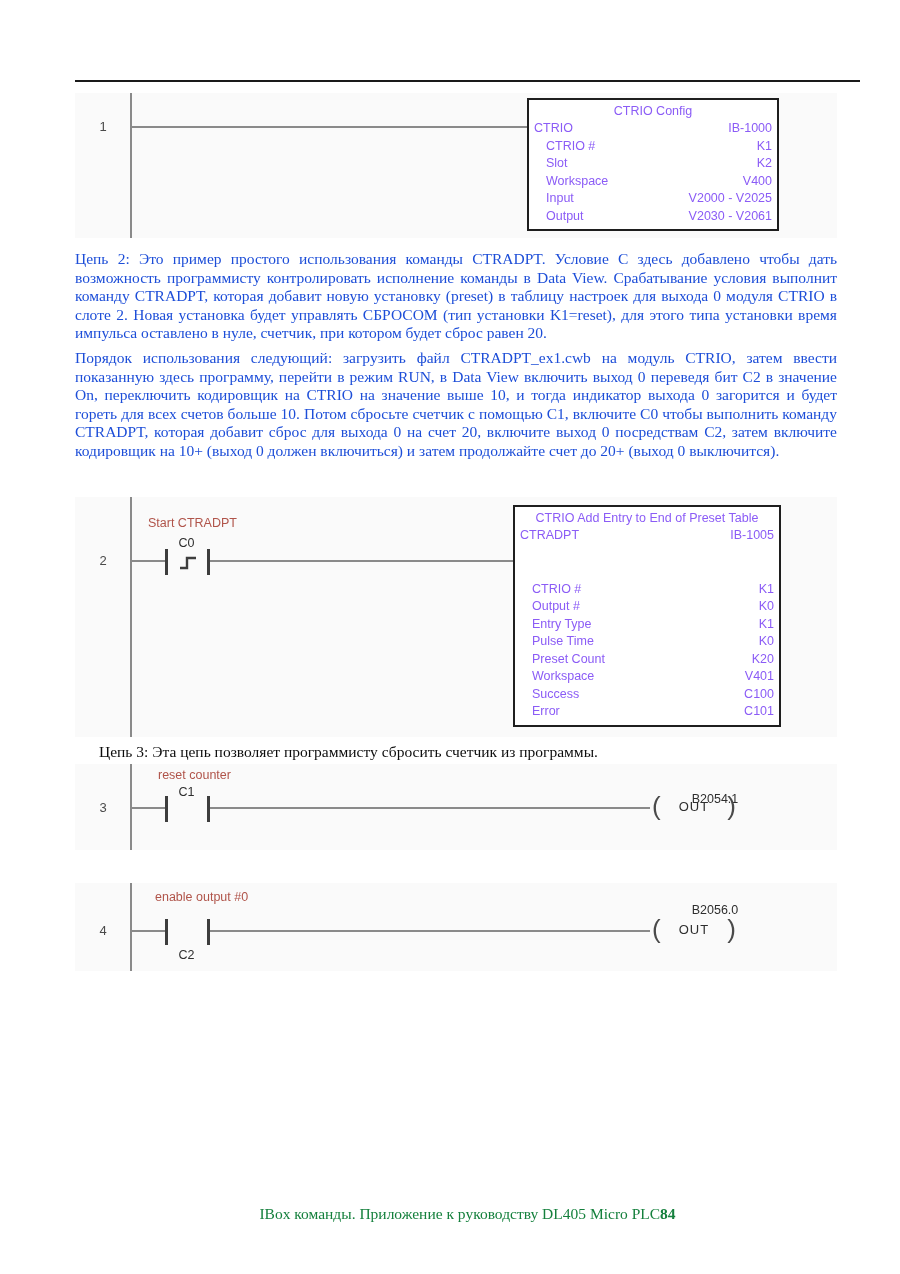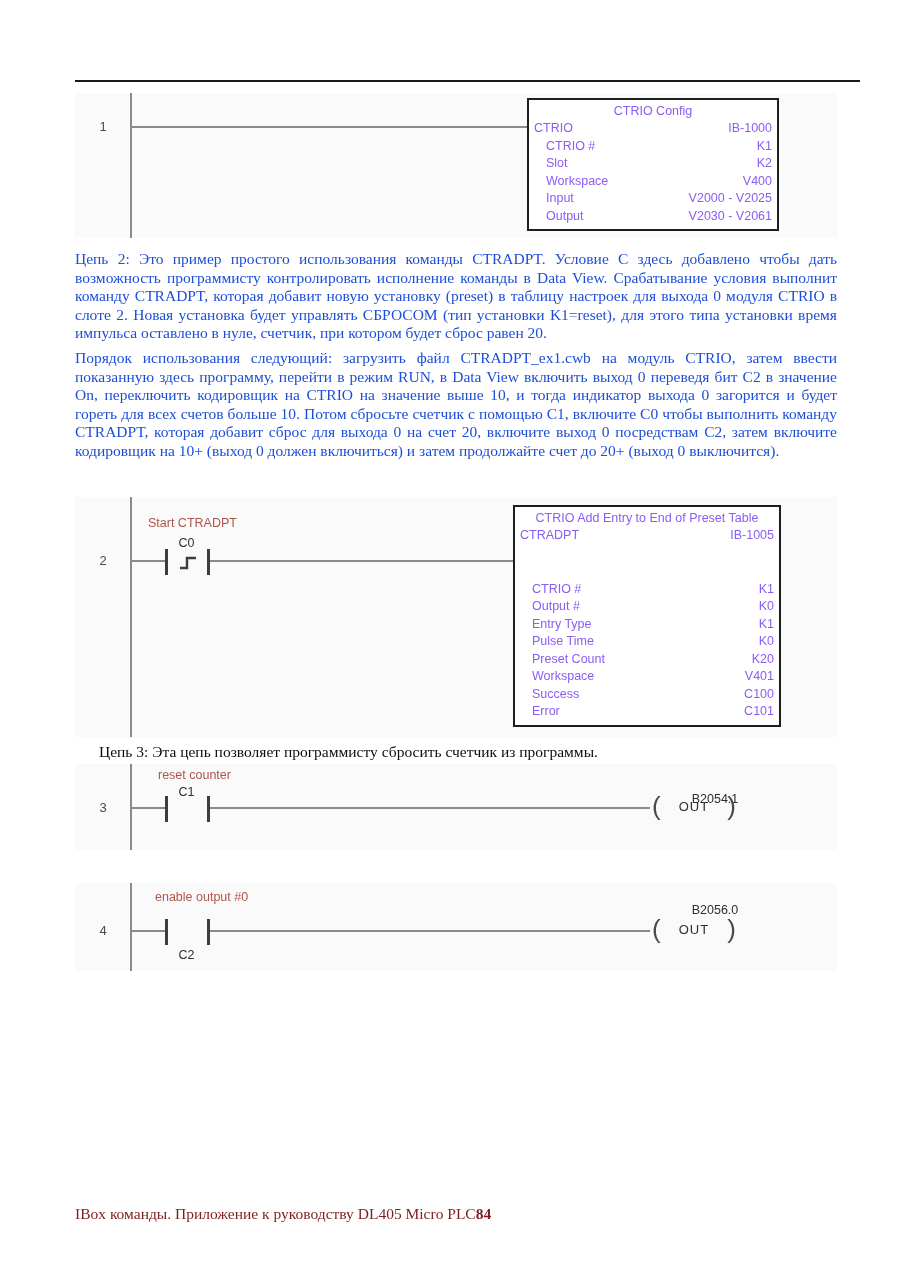--- a/index.html
+++ b/index.html
@@ -38,22 +38,22 @@
         font-family:"Liberation Sans",sans-serif;font-size:12.5px;color:#8b5cf6;
         box-sizing:border-box;padding:2px 5px;}
   .ibox-title{text-align:center;line-height:18px;white-space:nowrap;}
   .ibox-row{display:flex;justify-content:space-between;line-height:17.5px;}
   .ibox-row .lab{white-space:nowrap;}
   .ibox-row .val{white-space:nowrap;text-align:right;}
   .ibox-row.indent .lab{padding-left:12px;}
   .ibox-spacer{height:36px;}
 
   
-  .footer{position:absolute;left:75px;top:1205px;width:785px;display:flex;justify-content:flex-start;
-          font-size:15.5px;color:#7f1d1d;}
+  .footer{position:absolute;left:75px;top:1205px;width:785px;display:flex;justify-content:center;
+          font-size:15.5px;color:#15803d;}
   .footer .pg{font-weight:bold;}
 </style>
 </head>
 <body>
 
 <div class="page">
 
   <div class="hrule"></div>
 
   <div class="rung" style="left:75px;top:93px;width:762px;height:145px;">

